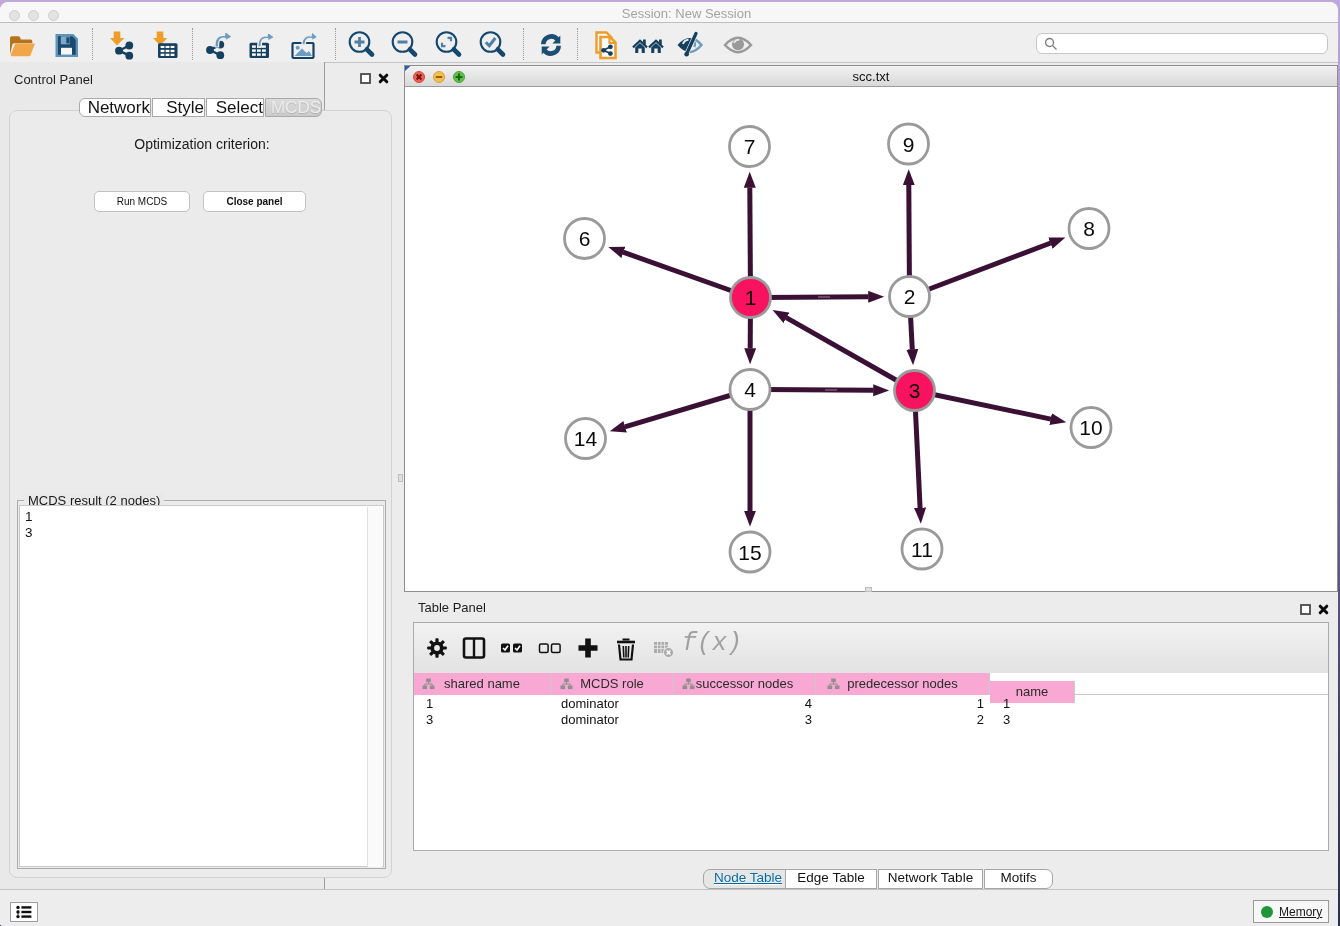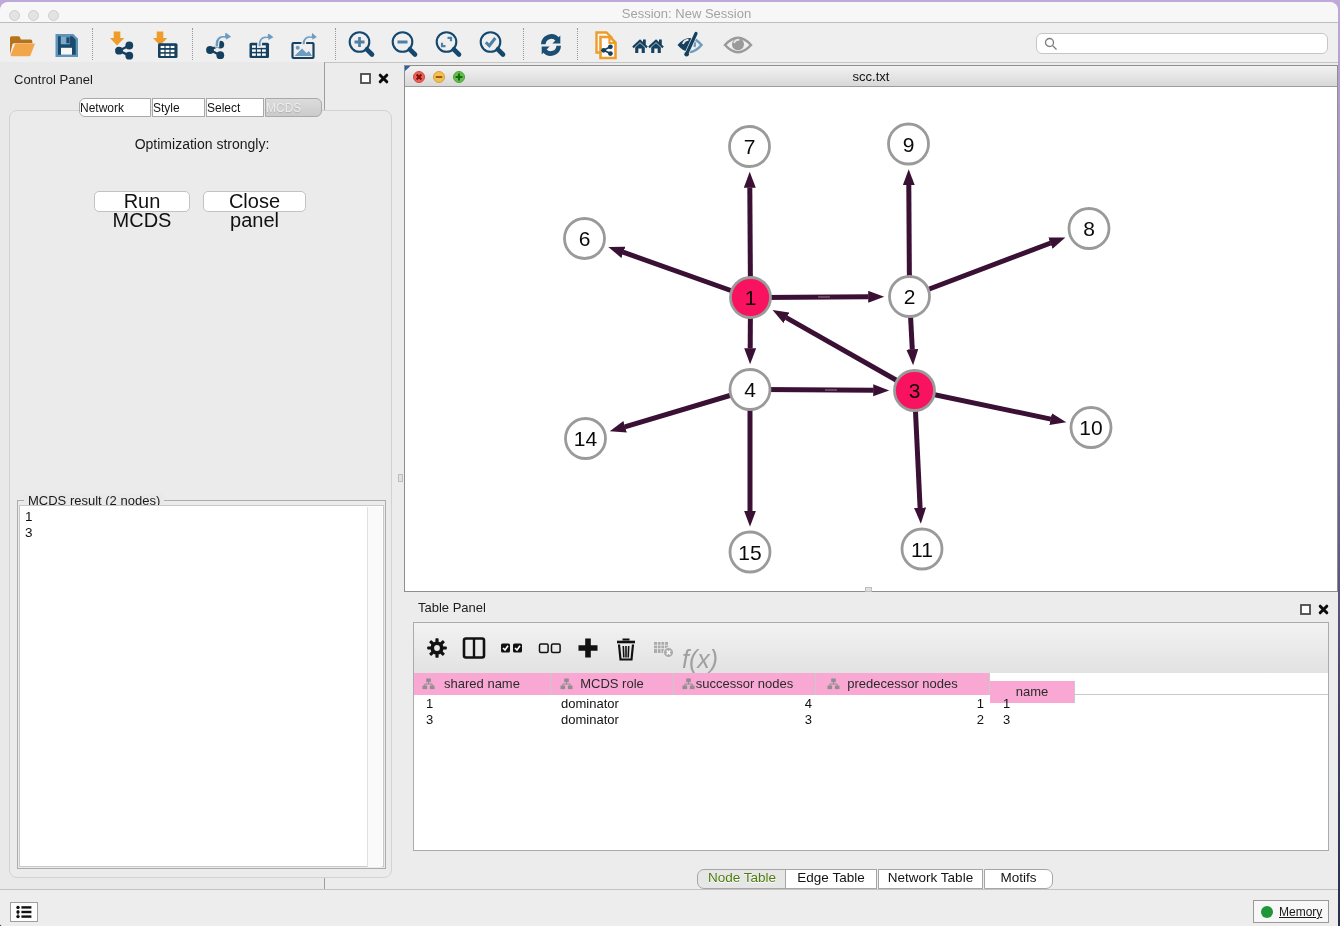--- a/index.html
+++ b/index.html
@@ -23,29 +23,29 @@
   background:#fff; border:1px solid #C6C6C6; border-radius:6px; }
 #statusbar { position:absolute; left:0; top:887px; width:1338px; height:39px;
   background:#EDEDED; border-top:1px solid #C3C3C3; }
 
 #cpanel { position:absolute; left:0; top:60px; width:325px; height:829px;
   background:#E9E9E9; border-right:1px solid #9E9E9E; }
 #cpanel-head { position:absolute; left:14px; top:10px; font-size:13px; color:#1d1d1d; }
 #cptab-box { position:absolute; left:9px; top:48px; width:383px; height:768px;
   background:#EBEBEB; border:1px solid #D2D2D2; border-radius:8px; }
 .tab { position:absolute; top:36px; height:19px; background:#fff;
-  border:1px solid #A9A9A9; font-size:12px; color:#141414; text-align:left;
+  border:1px solid #A9A9A9; font-size:17px; color:#141414; text-align:right;
   line-height:18px; }
 #optlabel { position:absolute; left:0; top:74px; width:404px; text-align:center;
   font-size:14px; color:#1a1a1a; }
 #optselect { position:absolute; left:44px; top:97px; width:310px; height:21px;
   background:#fff; border:1px solid #B3B3B3; border-radius:5px;
   font-size:14px; color:#111; line-height:19px; padding-left:13px; }
 .btn { position:absolute; top:129px; height:21px; background:#fff;
-  border:1px solid #C2C2C2; border-radius:5px; font-size:20px; color:#111;
+  border:1px solid #C2C2C2; border-radius:5px; font-size:10px; color:#111;
   text-align:center; line-height:19px; }
 #groupbox { position:absolute; left:17px; top:438px; width:369px; height:369px;
   border:1px solid #ACACAC; }
 #grouplabel { position:absolute; left:6px; top:-8px; background:#E9E9E9;
   padding:0 4px; font-size:13px; color:#1a1a1a; }
 #resultarea { position:absolute; left:1px; top:4px; width:365px; height:362px;
   background:#fff; border:1px solid #C9C9C9; font-size:13.5px; color:#111; }
 #resultscroll { position:absolute; right:1px; top:1px; width:15px; height:360px;
   background:#FAFAFA; border-left:1px solid #E0E0E0; }
 
@@ -232,23 +232,23 @@
           <rect x="1" y="1" width="9" height="9" fill="#fff" stroke="#4a4a4a" stroke-width="1.8"></rect>
         </svg>
         <svg style="position:absolute;left:378px;top:11px" width="11" height="11" viewBox="0 0 11 11">
           <path d="M2.2 2.2 L8.8 8.8 M8.8 2.2 L2.2 8.8" stroke="#0c0c0c" stroke-width="3" stroke-linecap="round"></path>
         </svg>
     <div id="cptab-box"></div>
     <div class="tab" style="left:79px;width:72px;border-radius:6px 0 0 6px;">Network</div>
     <div class="tab" style="left:152px;width:53px;">Style</div>
     <div class="tab" style="left:206px;width:58px;">Select</div>
     <div class="tab" style="left:265px;width:57px;border-radius:0 6px 6px 0;background:linear-gradient(#DCDCDC,#CBCBCB);color:#EDEDED;text-shadow:0 1px 1px rgba(120,120,120,.35);">MCDS</div>
-    <div id="optlabel">Optimization strongly:</div>
+    <div id="optlabel">Optimization criterion:</div>
     <div class="btn" style="left:94px;width:96px;">Run MCDS</div>
-    <div class="btn" style="left:203px;width:103px;">Close panel</div>
+    <div class="btn" style="left:203px;width:103px;font-weight:bold;">Close panel</div>
     <div id="groupbox">
       <div id="grouplabel">MCDS result (2 nodes)</div>
       <div id="resultarea">
             <div style="padding:3px 0 0 5px;line-height:16px;">1<br>3</div>
         <div id="resultscroll"></div>
       </div>
     </div>
   </div>
   <div id="netwin">
     <div id="nettitle">
@@ -371,21 +371,21 @@
               <path d="M4 7 H22" stroke="#111111" stroke-width="2.6"></path>
               <path d="M6 9.5 L7.5 24.5 H18.5 L20 9.5" fill="none" stroke="#111111" stroke-width="2.2"></path>
               <path d="M10.3 11 L10.8 22.5 M13 11 L13 22.5 M15.7 11 L15.2 22.5" stroke="#111111" stroke-width="1.6" fill="none"></path>
             </svg>
         <svg style="position:absolute;left:237px;top:12px" width="26" height="26" viewBox="0 0 26 26">
               <rect x="3" y="7" width="14" height="11" fill="#ABABAB"></rect>
               <path d="M3 10.2 H17 M3 13.6 H17 M6.5 7 V18 M10 7 V18 M13.5 7 V18" stroke="#E6E6E6" stroke-width="0.9"></path>
               <circle cx="17.5" cy="17.5" r="5" fill="#ABABAB" stroke="#EFEFEF" stroke-width="1"></circle>
               <path d="M15.6 15.6 L19.4 19.4 M19.4 15.6 L15.6 19.4" stroke="#fff" stroke-width="1.4"></path>
             </svg>
-        <div style="position:absolute;left:268px;top:22px;font-family:Liberation Sans, sans-serif;font-style:italic;font-size:25px;color:#A0A0A0;">f(x)</div>
+        <div style="position:absolute;left:268px;top:6px;font-family:Liberation Mono, monospace;font-style:italic;font-size:25px;color:#A0A0A0;">f(x)</div>
       </div>
       <div id="thead">
         <div class="hcol" style="left:0px;width:137px;"><svg width="13" height="12" viewBox="0 0 13 12" style="position:absolute;left:8px;top:5px">
                 <rect x="4.2" y="0.5" width="4.6" height="3.6" fill="#8F8F8F"></rect>
                 <rect x="0.5" y="7.5" width="4.6" height="3.6" fill="#8F8F8F"></rect>
                 <rect x="7.9" y="7.5" width="4.6" height="3.6" fill="#8F8F8F"></rect>
                 <path d="M6.5 4 V6 M2.8 7.5 V6 H10.2 V7.5" stroke="#8F8F8F" stroke-width="1" fill="none"></path>
               </svg>shared name</div>
         <div class="hcol" style="left:137px;width:123px;"><svg width="13" height="12" viewBox="0 0 13 12" style="position:absolute;left:9px;top:5px">
                 <rect x="4.2" y="0.5" width="4.6" height="3.6" fill="#8F8F8F"></rect>
@@ -413,21 +413,21 @@
       <div class="trow" style="left:260px;top:73px;width:138px;text-align:right;">4</div>
       <div class="trow" style="left:402px;top:73px;width:168px;text-align:right;">1</div>
       <div class="trow" style="left:589px;top:73px;">1</div>
       <div class="trow" style="left:12px;top:89px;">3</div>
       <div class="trow" style="left:147px;top:89px;">dominator</div>
       <div class="trow" style="left:260px;top:89px;width:138px;text-align:right;">3</div>
       <div class="trow" style="left:402px;top:89px;width:168px;text-align:right;">2</div>
       <div class="trow" style="left:589px;top:89px;">3</div>
       </div>
     </div>
-    <div class="btab" style="left:292px;width:90px;border-radius:7px 0 0 7px;background:#E6E6E6;color:#4d7c0f;text-shadow:0 1px 0 #fff;">Node Table</div>
+    <div class="btab" style="left:298px;width:90px;border-radius:7px 0 0 7px;background:#E6E6E6;color:#0369a1;text-shadow:0 1px 0 #fff;text-decoration:underline;">Node Table</div>
     <div class="btab" style="left:380px;width:92px;">Edge Table</div>
     <div class="btab" style="left:473px;width:105px;">Network Table</div>
     <div class="btab" style="left:579px;width:69px;border-radius:0 7px 7px 0;">Motifs</div>
   </div>
   <div id="statusbar">
     <div style="position:absolute;left:10px;top:12px;width:28px;height:20px;background:#FDFDFD;border:1px solid #9E9E9E;">
           <svg width="16" height="14" viewBox="0 0 16 14" style="position:absolute;left:5px;top:2px">
             <circle cx="2" cy="2.4" r="1.7" fill="#111"></circle>
             <circle cx="2" cy="7" r="1.7" fill="#111"></circle>
             <circle cx="2" cy="11.6" r="1.7" fill="#111"></circle>

